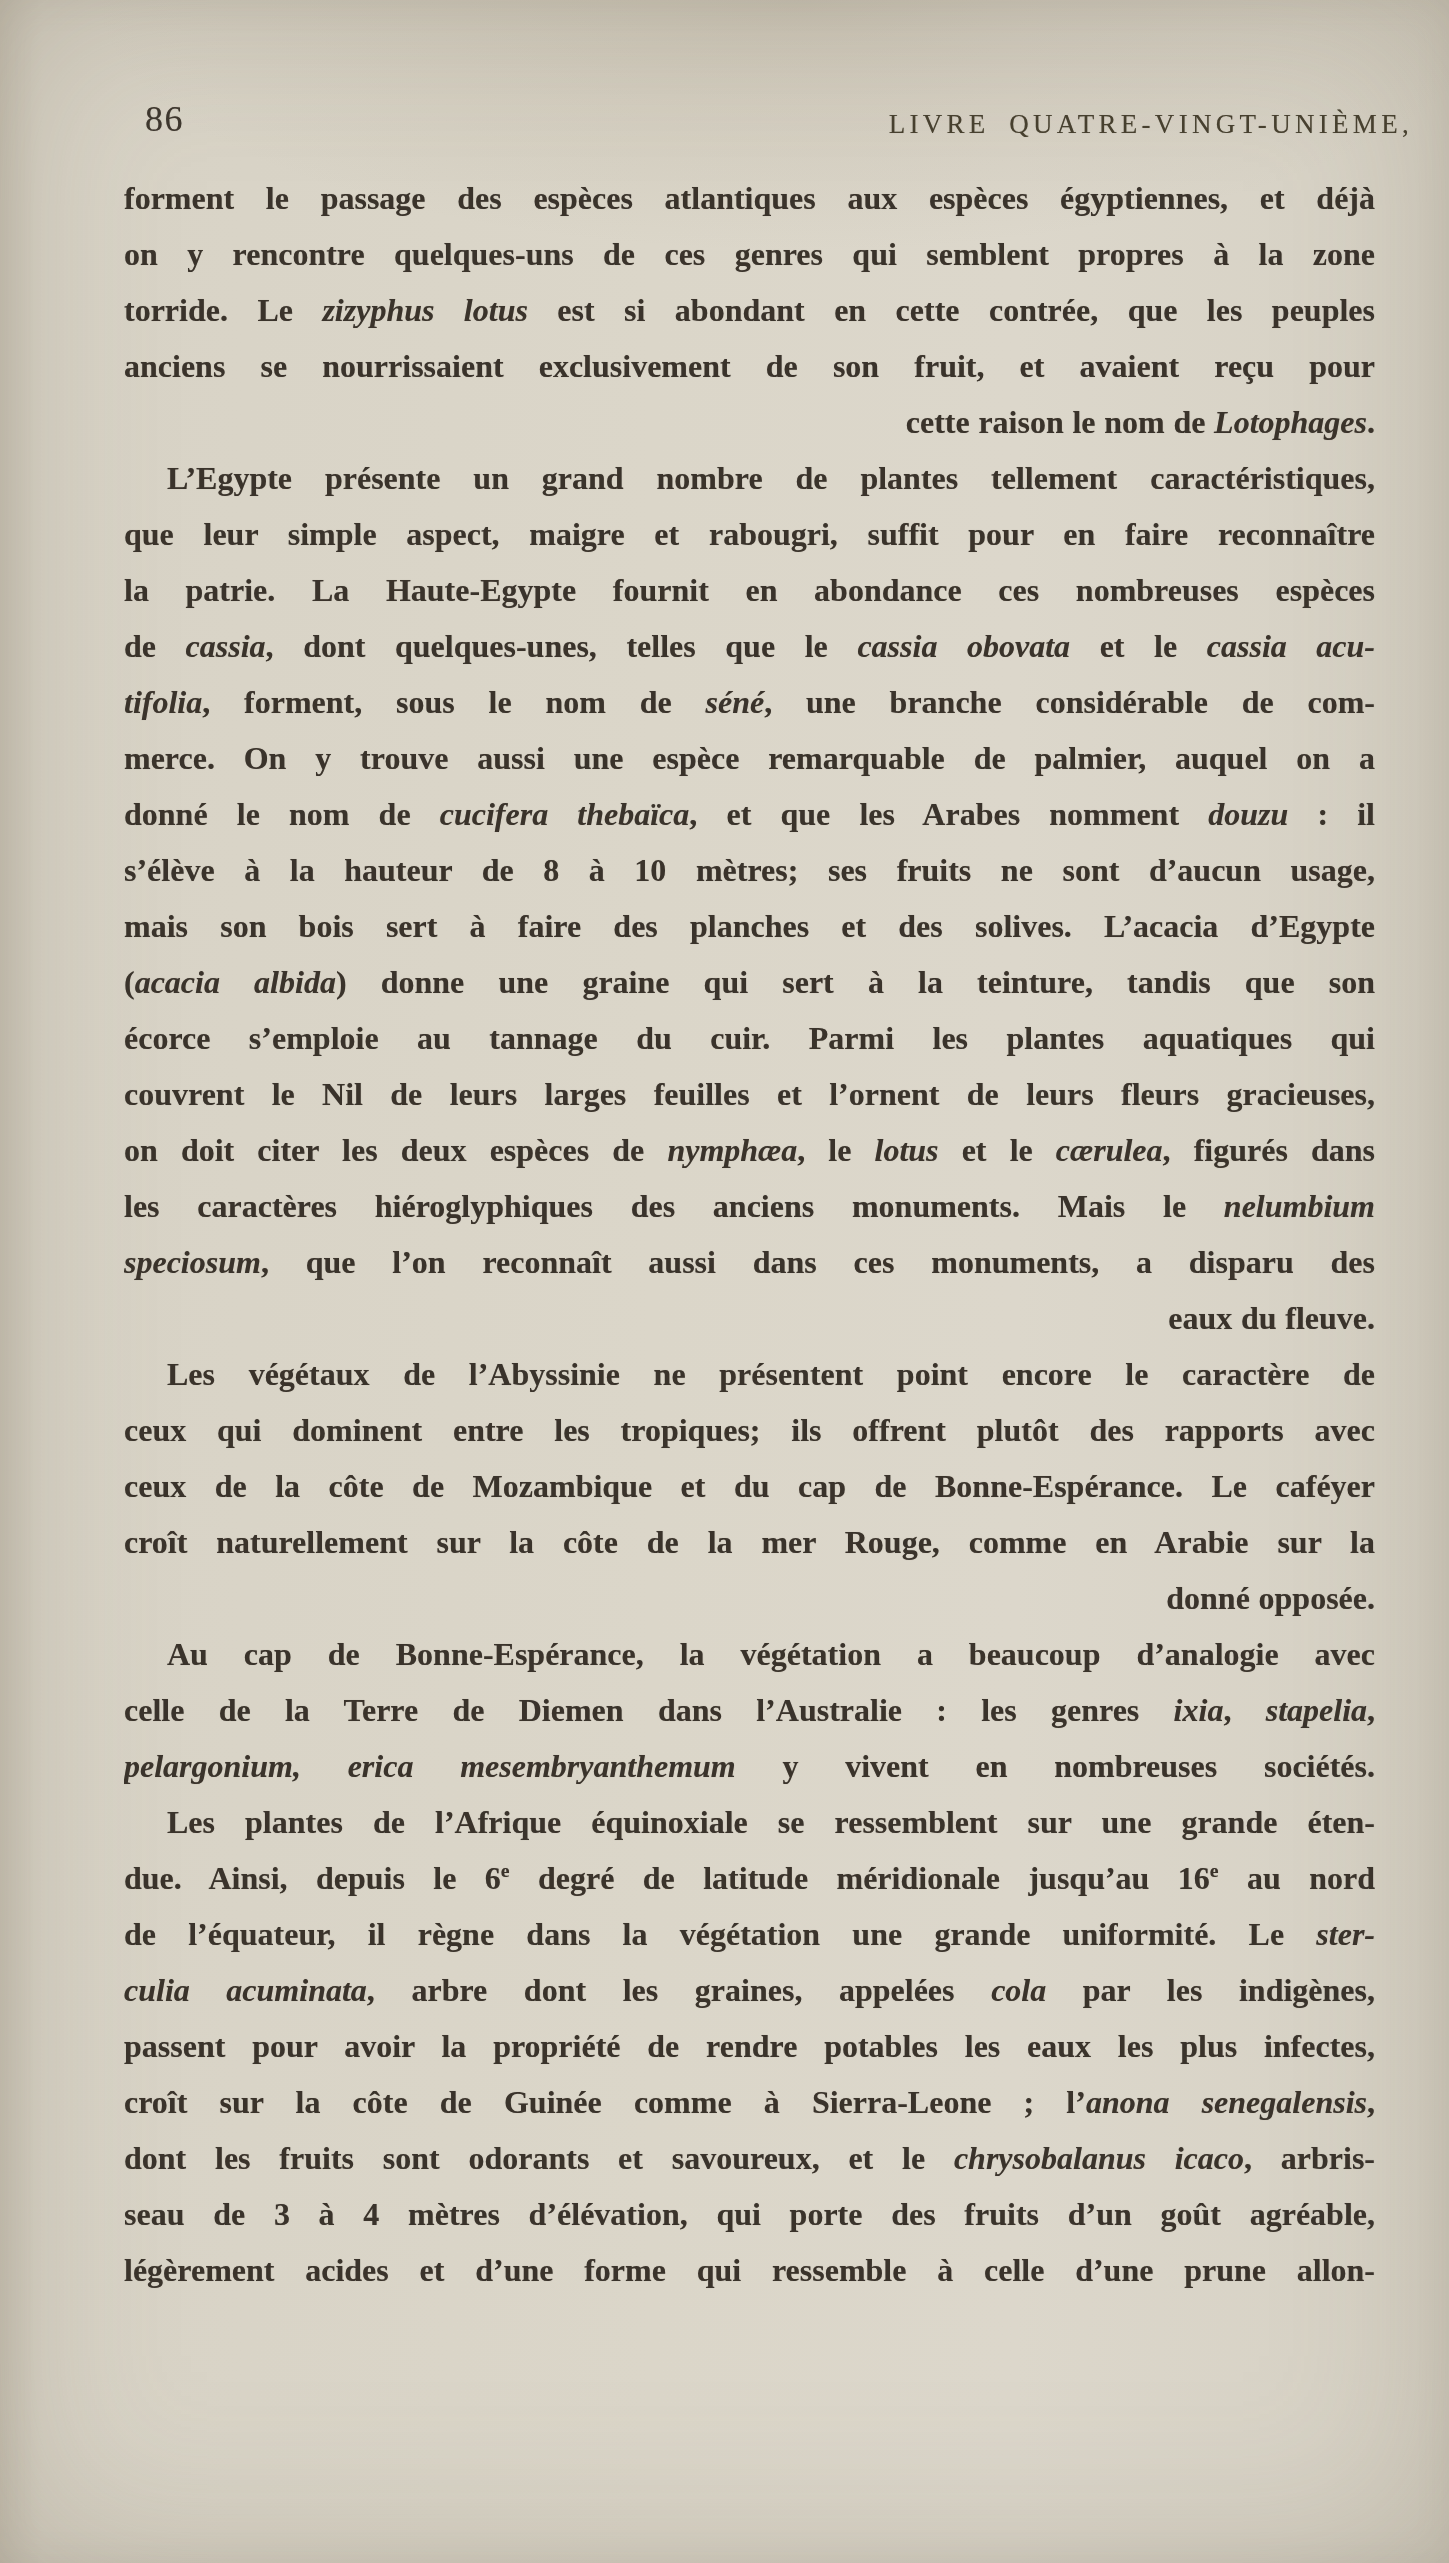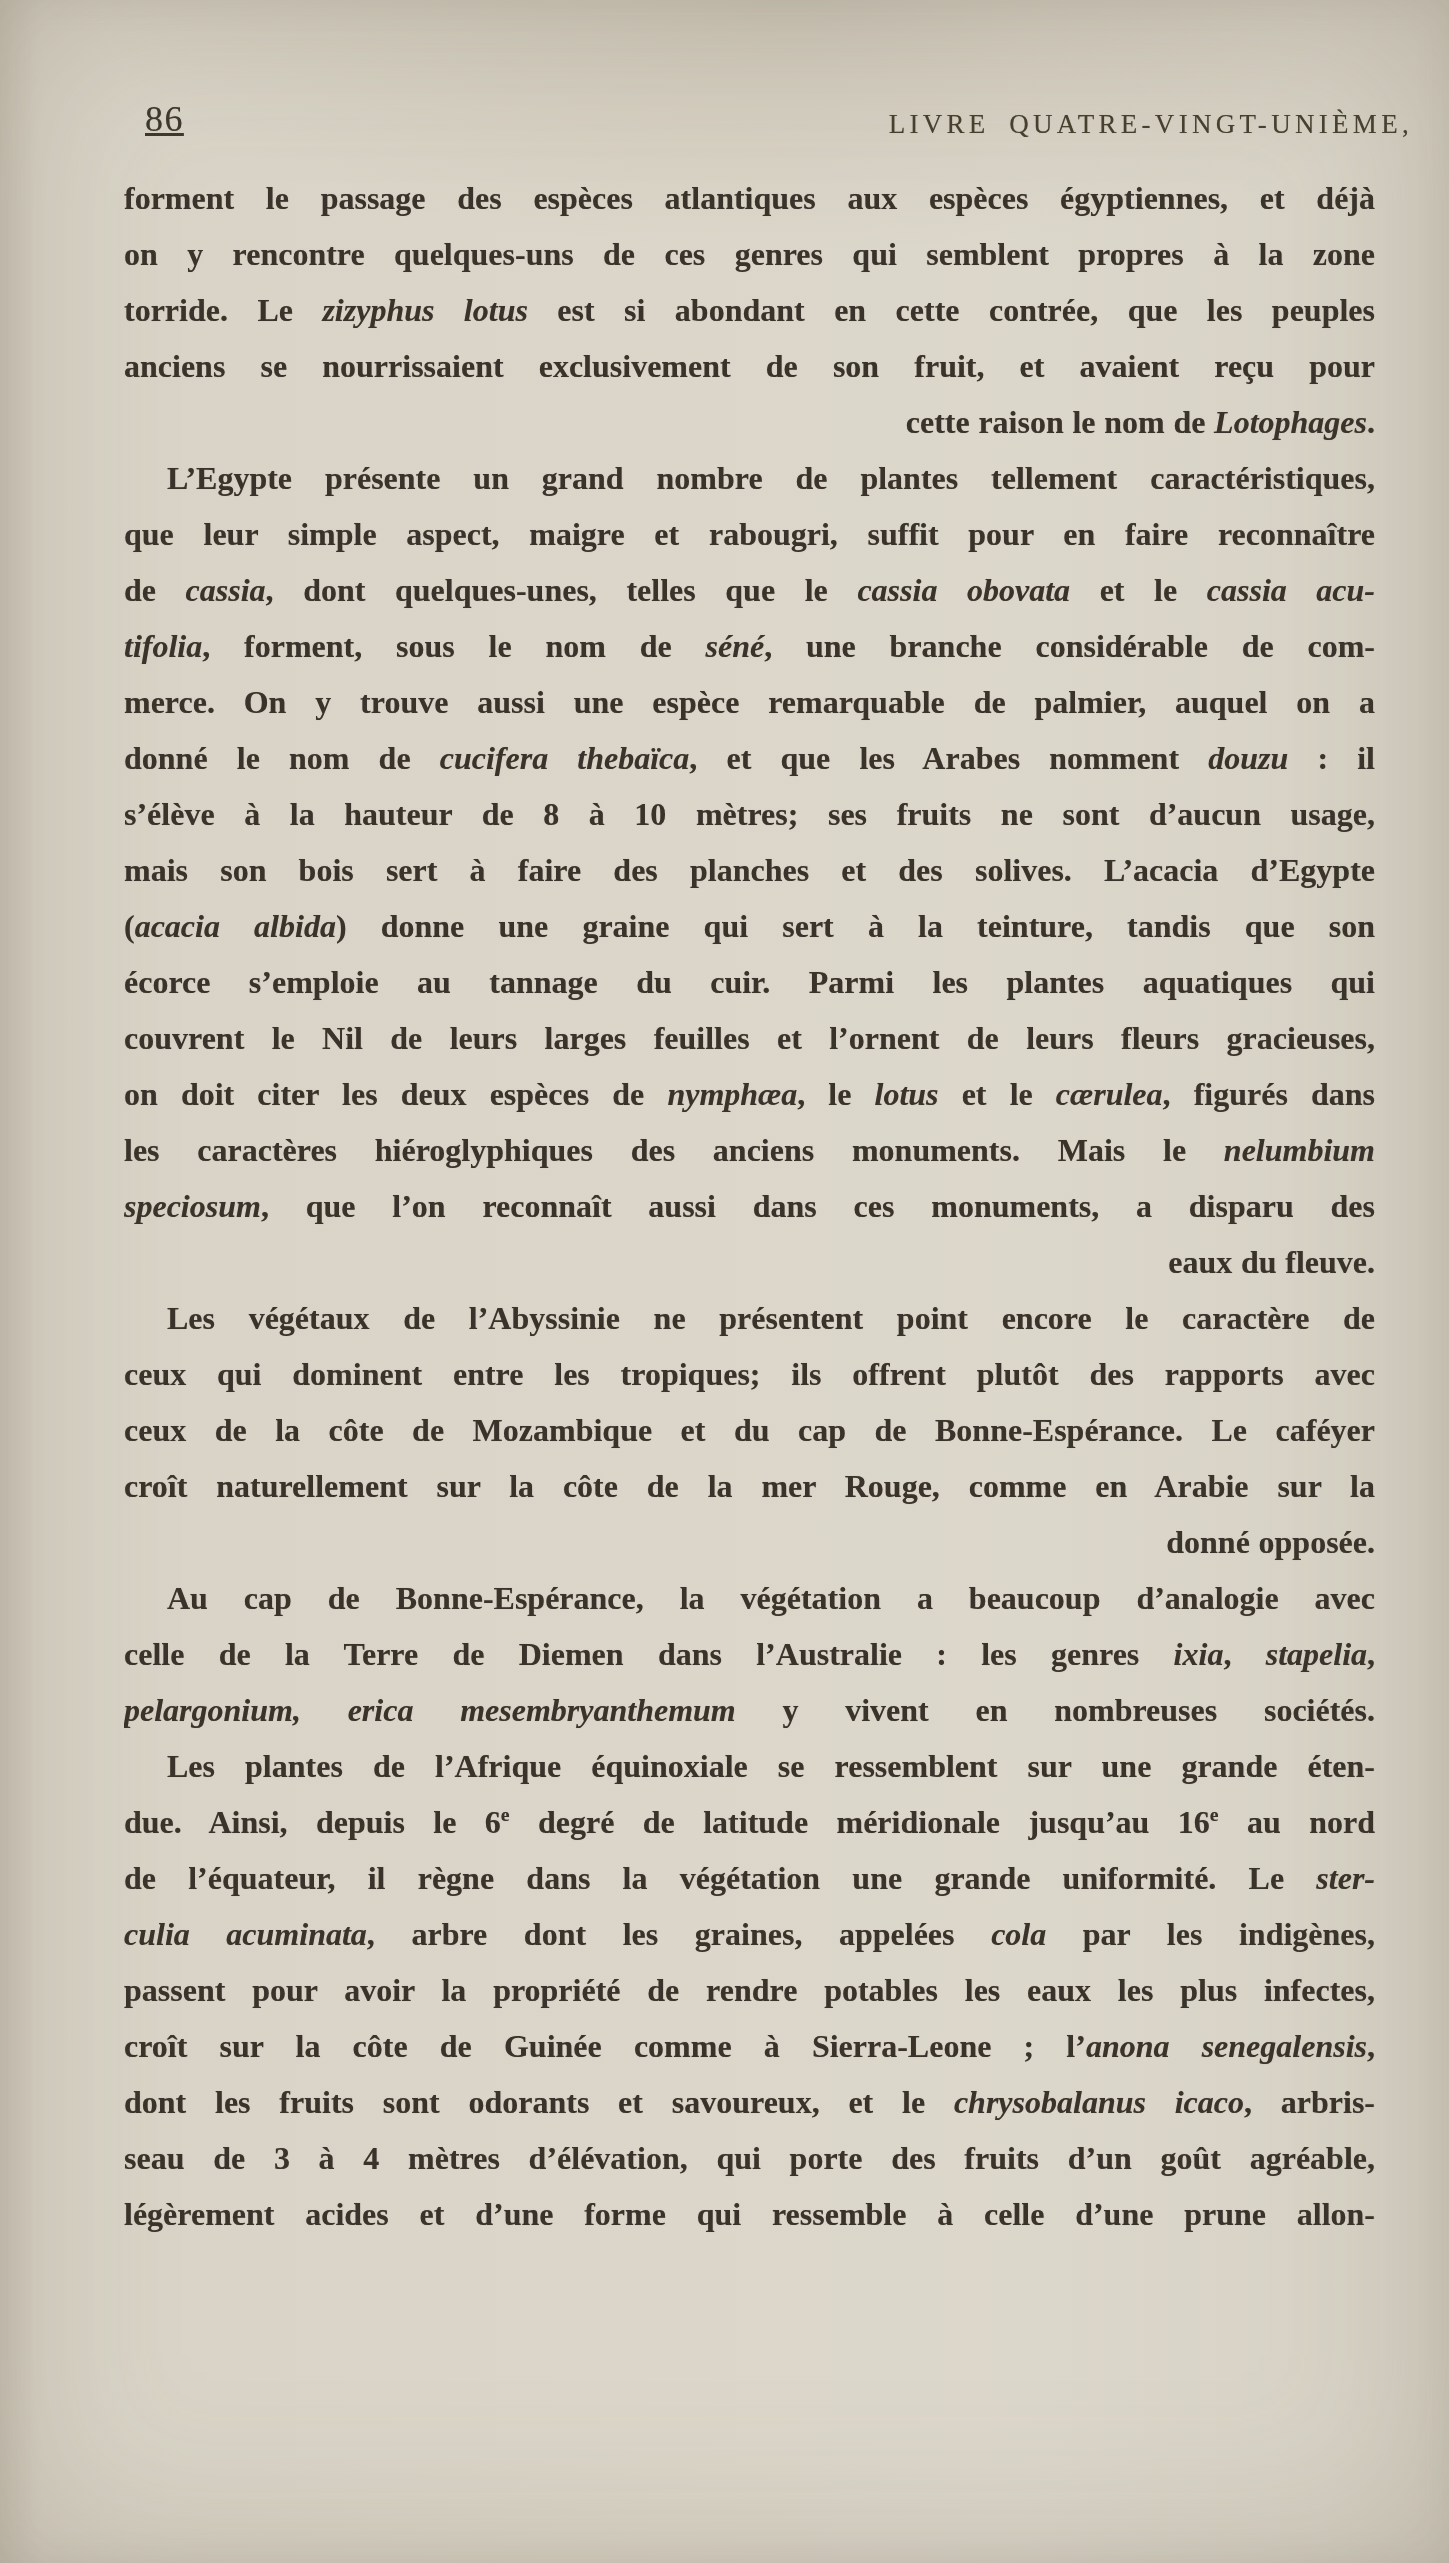--- a/index.html
+++ b/index.html
@@ -24,21 +24,20 @@
     box-shadow: inset 0 0 173px rgba(106,94,74,0.26), inset 0 0 36px rgba(106,94,74,0.10);
     pointer-events: none;
   }
   .folio {
     position: absolute;
     left: 145px; top: 98px;
     font-size: 36px;
     letter-spacing: 1.4px;
     color: #3e372e;
     text-shadow: 0 0 0.7px rgba(58,51,43,0.45);
-    text-decoration: underline;
   }
   .running-head {
     position: absolute;
     left: 124px; top: 109px;
     width: 1289px;
     text-align: right;
     font-size: 27px;
     letter-spacing: 4.3px;
     word-spacing: 8.6px;
     color: #47402f;
@@ -76,20 +75,21 @@
       <div class="paragraph">
         <div class="line fill"><span>forment le passage des espèces atlantiques aux espèces égyptiennes, et déjà</span></div>
         <div class="line fill"><span>on y rencontre quelques-uns de ces genres qui semblent propres à la zone</span></div>
         <div class="line fill"><span>torride. Le </span><span class="it">zizyphus lotus</span><span> est si abondant en cette contrée, que les peuples</span></div>
         <div class="line fill"><span>anciens se nourrissaient exclusivement de son fruit, et avaient reçu pour</span></div>
         <div class="line"><span>cette raison le nom de </span><span class="it">Lotophages</span><span>.</span></div>
       </div>
       <div class="paragraph">
         <div class="line fill indent"><span>L’Egypte présente un grand nombre de plantes tellement caractéristiques,</span></div>
         <div class="line fill"><span>que leur simple aspect, maigre et rabougri, suffit pour en faire reconnaître</span></div>
+        <div class="line fill"><span>la patrie. La Haute-Egypte fournit en abondance ces nombreuses espèces</span></div>
         <div class="line fill"><span>de </span><span class="it">cassia</span><span>, dont quelques-unes, telles que le </span><span class="it">cassia obovata</span><span> et le </span><span class="it">cassia acu-</span></div>
         <div class="line fill"><span class="it">tifolia</span><span>, forment, sous le nom de </span><span class="it">séné</span><span>, une branche considérable de com-</span></div>
         <div class="line fill"><span>merce. On y trouve aussi une espèce remarquable de palmier, auquel on a</span></div>
         <div class="line fill"><span>donné le nom de </span><span class="it">cucifera thebaïca</span><span>, et que les Arabes nomment </span><span class="it">douzu</span><span> : il</span></div>
         <div class="line fill"><span>s’élève à la hauteur de 8 à 10 mètres; ses fruits ne sont d’aucun usage,</span></div>
         <div class="line fill"><span>mais son bois sert à faire des planches et des solives. L’acacia d’Egypte</span></div>
         <div class="line fill"><span>(</span><span class="it">acacia albida</span><span>) donne une graine qui sert à la teinture, tandis que son</span></div>
         <div class="line fill"><span>écorce s’emploie au tannage du cuir. Parmi les plantes aquatiques qui</span></div>
         <div class="line fill"><span>couvrent le Nil de leurs larges feuilles et l’ornent de leurs fleurs gracieuses,</span></div>
         <div class="line fill"><span>on doit citer les deux espèces de </span><span class="it">nymphæa</span><span>, le </span><span class="it">lotus</span><span> et le </span><span class="it">cærulea</span><span>, figurés dans</span></div>

